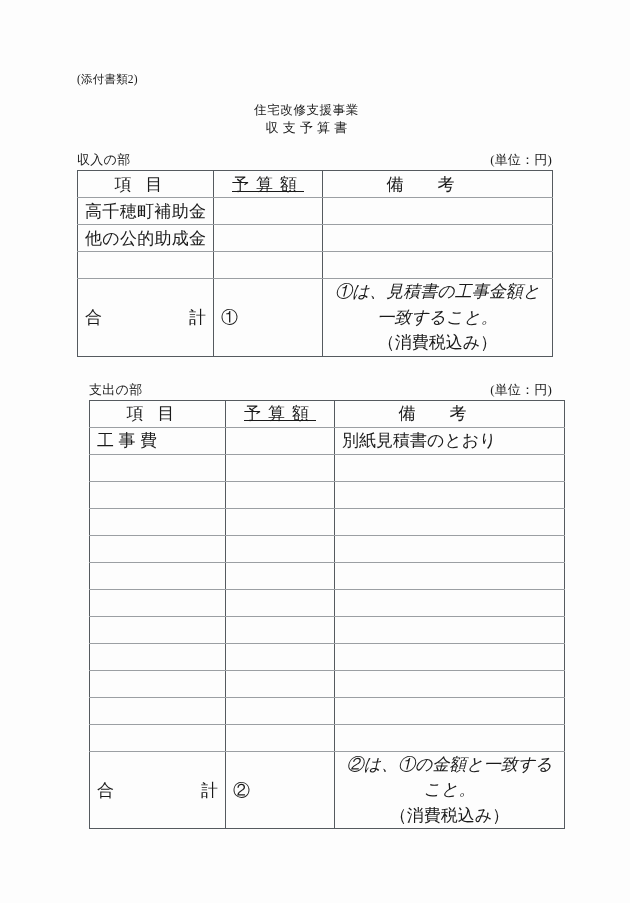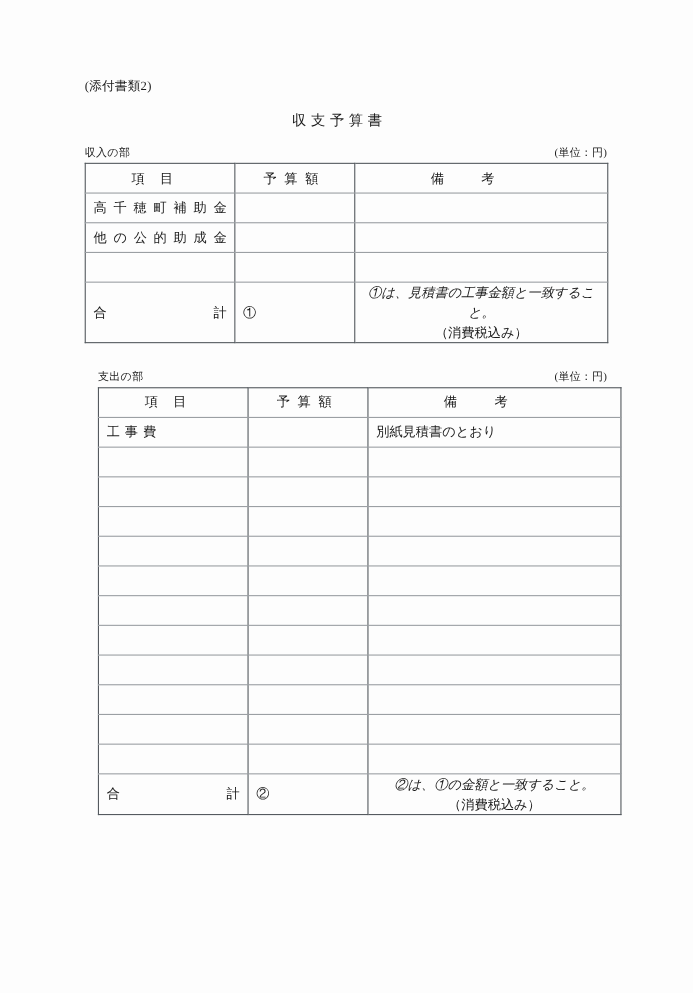--- a/index.html
+++ b/index.html
@@ -55,21 +55,21 @@
     line-height: 1.45;
     letter-spacing: 4.2px;
     padding-left: 4px;
   }
 
   
   .section-caption {
     display: flex;
     justify-content: space-between;
     align-items: flex-end;
-    font-size: 10px;
+    font-size: 13px;
     line-height: 1.25;
     margin: 14px 0 2px 0;
     letter-spacing: 0.3px;
   }
   .section-caption .unit {
     letter-spacing: 0.2px;
   }
   .section-block.second {
     margin-top: 25px;
     padding-left: 12px;
@@ -79,21 +79,21 @@
   table.form-table {
     border-collapse: collapse;
     width: 475px;
     table-layout: fixed;
     background: #fdfdfd;
   }
   table.form-table td {
     border-right: 1px solid #555a5f;
     border-bottom: 1px solid #9b9fa3;
     padding: 0 7px;
-    font-size: 12px;
+    font-size: 17px;
     vertical-align: middle;
     height: 27px;
     box-sizing: border-box;
   }
   table.form-table tr td:first-child {
     border-left: 1px solid #555a5f;
   }
   table.form-table tr:first-child td {
     border-top: 1px solid #555a5f;
   }
@@ -110,20 +110,21 @@
     height: 30px;
     text-align: center;
   }
   .hdr-item {
     letter-spacing: 14px;
     padding-left: 14px;
   }
   .hdr-amount {
     letter-spacing: 7px;
     padding-left: 7px;
+    text-decoration: underline;
   }
   .hdr-remark {
     letter-spacing: 34px;
     padding-left: 34px;
   }
 
   
   .cell-item {
     text-align: justify;
     text-align-last: justify;
@@ -167,20 +168,21 @@
 </style>
 </head>
 <body>
 
 <div class="page">
   <div class="sheet">
 
     <div class="attach-label">(添付書類2)</div>
 
     <div class="doc-title">
+      <span class="doc-title-line1">住宅改修支援事業</span>
       <span class="doc-title-line2">収支予算書</span>
     </div>
 
     <div class="section-block first">
       <div class="section-caption">
         <span>収入の部</span>
         <span class="unit">(単位：円)</span>
       </div>
 
       <table class="form-table">

